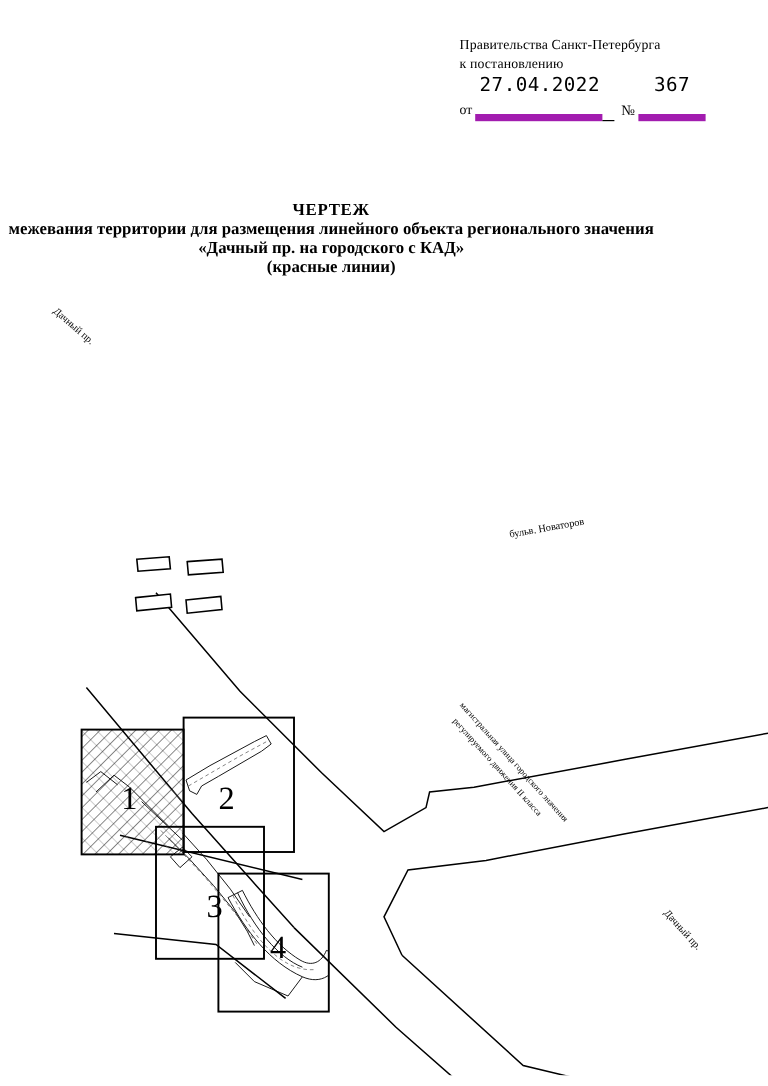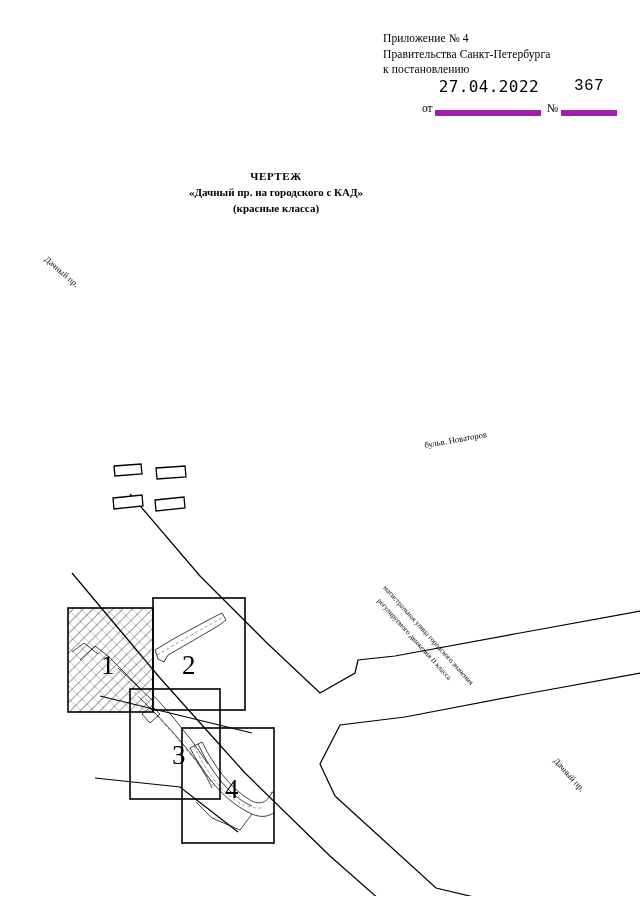--- a/index.html
+++ b/index.html
@@ -34,48 +34,47 @@
     letter-spacing: 0.1px;
   }
   .approval-row {
     display: flex;
     align-items: flex-end;
     margin-top: 1px;
     font-size: 11.5px;
   }
   .approval-label {
     padding-right: 2px;
-    margin-left: 39px;
   }
   .approval-value {
     font-family: "DejaVu Sans Mono", "Liberation Mono", monospace;
     font-size: 16px;
     letter-spacing: 0.4px;
     border-bottom: 6px solid #a21caf;
     padding: 0 4px 16px 4px;
     text-align: center;
     flex: 0 0 auto;
   }
   .approval-date { width: 98px; }
-  .approval-num  { width: 48px; font-family: Liberation Mono, monospace; }
+  .approval-num  { width: 48px; }
   .approval-gap  { border-bottom: 1px solid #000; width: 10px; }
   .no-sign {
     padding: 0 3px 0 6px;
     font-size: 12px;
   }
 
   
   .title-block {
     position: absolute;
     left: 0;
     top: 168px;
     width: 552px;
     text-align: center;
     font-weight: bold;
-    font-size: 11px;
+    font-size: 14px;
     line-height: 16px;
   }
   .title-main { letter-spacing: 0.6px; }
 
   
   .drawing {
     position: absolute;
     left: 0;
     top: 236px;
     width: 640px;
@@ -103,36 +102,36 @@
     font-size: 7.3px;
     fill: #000000;
   }
 </style>
 </head>
 <body>
 
 <div class="page">
 
   <div class="header-block">
-    <div class="header-line">Приложение № 4</div>
     <div class="header-line">Правительства Санкт-Петербурга</div>
     <div class="header-line">к постановлению</div>
     <div class="approval-row">
       <span class="approval-label">от</span>
       <span class="approval-value approval-date">27.04.2022</span>
       <span class="approval-gap"></span>
       <span class="no-sign">№</span>
       <span class="approval-value approval-num">367</span>
     </div>
   </div>
 
   <div class="title-block">
     <div class="title-main">ЧЕРТЕЖ</div>
+    <div>межевания территории для размещения линейного объекта регионального значения</div>
     <div>«Дачный пр. на городского с КАД»</div>
-    <div>(красные класса)</div>
+    <div>(красные линии)</div>
   </div>
 
   <div class="drawing">
     <svg width="640" height="660" viewBox="0 0 640 660">
       <defs>
         <pattern id="hatch45" width="7" height="7" patternTransform="rotate(45)" patternUnits="userSpaceOnUse">
           <line x1="0" y1="0" x2="0" y2="7" stroke="#000000" stroke-width="0.9"></line>
         </pattern>
         <pattern id="hatch45b" width="9" height="9" patternTransform="rotate(-45)" patternUnits="userSpaceOnUse">
           <line x1="0" y1="0" x2="0" y2="9" stroke="#888888" stroke-width="0.7"></line>

